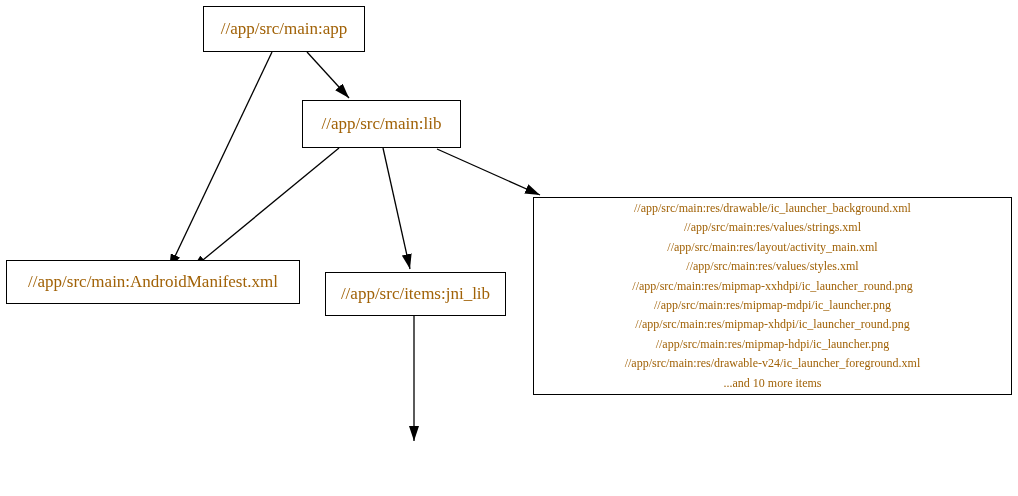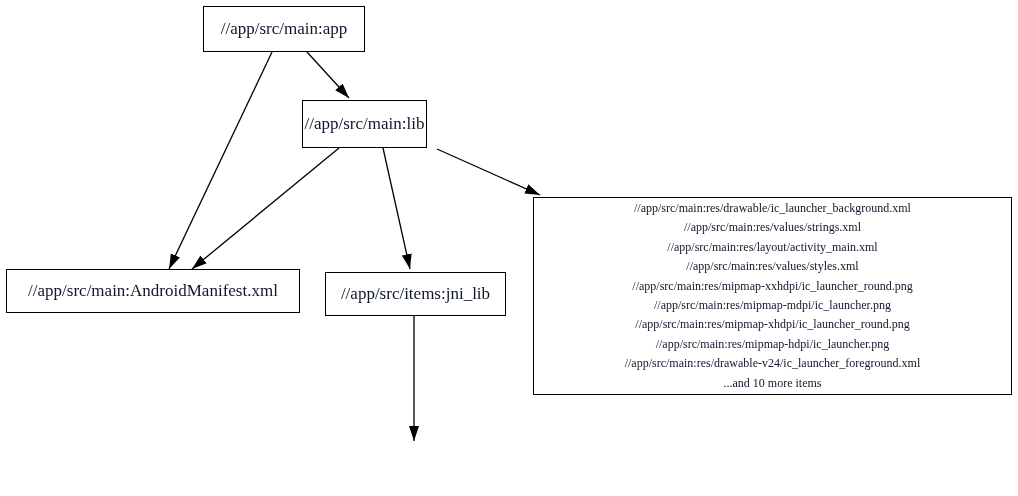--- a/index.html
+++ b/index.html
@@ -6,21 +6,21 @@
     margin: 0;
     padding: 0;
     background: #ffffff;
   }
   .canvas {
     position: relative;
     width: 1018px;
     height: 496px;
     background: #ffffff;
     font-family: "Liberation Serif", "DejaVu Serif", serif;
-    color: #0f172a;
+    color: #a16207;
     overflow: hidden;
   }
   .edge-layer {
     position: absolute;
     left: 0;
     top: 0;
     width: 1018px;
     height: 496px;
     pointer-events: none;
   }
@@ -36,22 +36,22 @@
     font-size: 17px;
     line-height: 1.15;
     white-space: nowrap;
   }
   .node.multi {
     white-space: pre-line;
     font-size: 12px;
     line-height: 19.4px;
   }
   #node-app        { left: 203px; top:   6px; width: 162px; height:  46px; }
-  #node-lib        { left: 302px; top: 100px; width: 125px; height:  48px; }
-  #node-manifest   { left:   6px; top: 269px; width: 294px; height:  44px; }
+  #node-lib        { left: 302px; top: 100px; width: 159px; height:  48px; }
+  #node-manifest   { left:   6px; top: 260px; width: 294px; height:  44px; }
   #node-jni-lib    { left: 325px; top: 272px; width: 181px; height:  44px; }
   #node-resources  { left: 533px; top: 197px; width: 479px; height: 198px; }
   #node-native-lib { left: 282px; top: 444px; width: 271px; height:  47px; }
 </style>
 </head>
 <body>
 
 <div class="canvas">
 
   <svg class="edge-layer" id="edge-layer" viewBox="0 0 1018 496" xmlns="http://www.w3.org/2000/svg">

